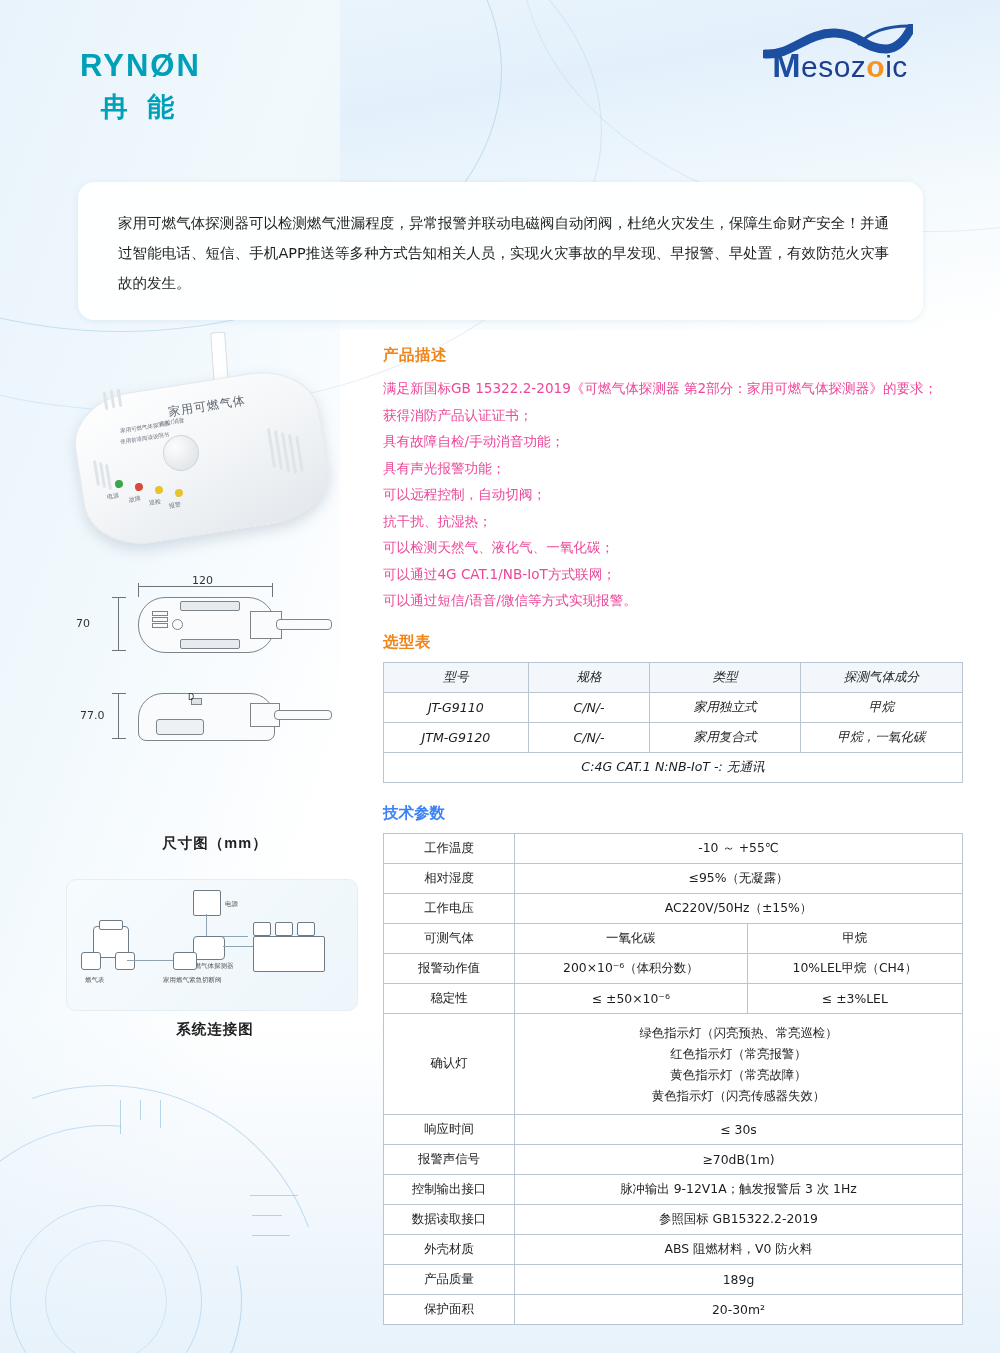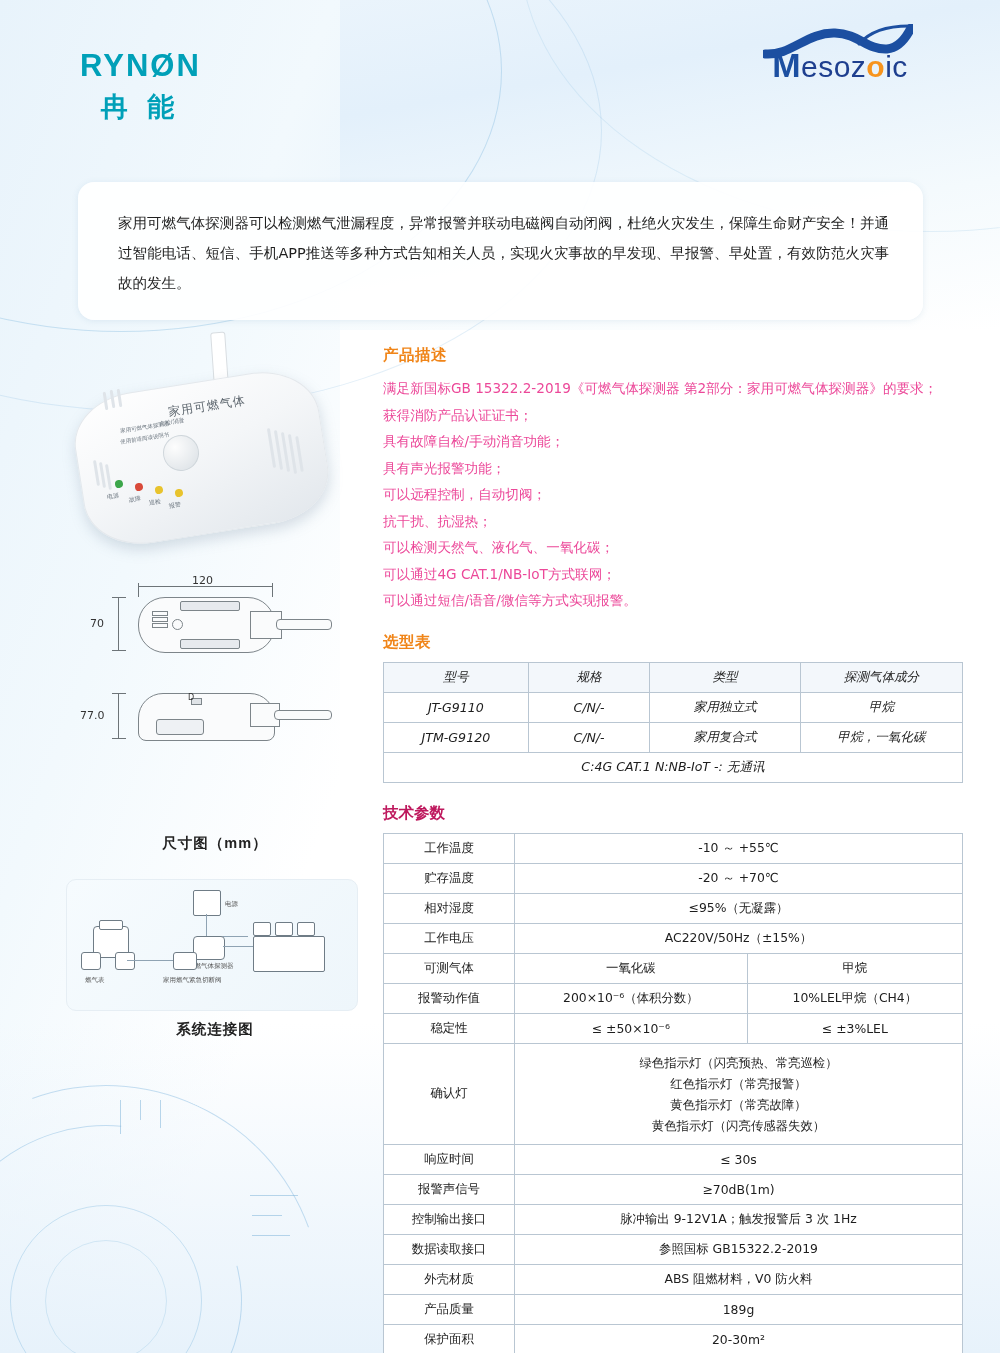--- a/index.html
+++ b/index.html
@@ -82,21 +82,21 @@
   table{border-collapse:collapse;width:100%;background:#fff;}
   .tbl-model{margin-bottom:20px;font-style:italic;}
   .tbl-model th,.tbl-model td{border:1px solid #b9c6d2;font-size:12.6px;color:#1d1d1d;
     text-align:center;padding:6px 4px;font-family:"DejaVu Sans","Liberation Sans",sans-serif;}
   .tbl-model th{background:#f3f7fb;font-weight:400;}
   .tbl-spec{margin-top:2px;}
   .tbl-spec td{border:1px solid #b9c6d2;font-size:12.4px;color:#1d1d1d;padding:6px 6px;
     text-align:center;font-family:"DejaVu Sans","Liberation Sans",sans-serif;}
   .tbl-spec td.key{width:118px;background:#fff;}
   .tbl-spec td.lamp{line-height:21px;padding:8px 4px;}
-  h2.sec2{margin:2px 0 9px 0;font-size:15.5px;color:#be185d;font-weight:700;}
+  h2.sec2{margin:2px 0 9px 0;font-size:15.5px;color:#3b82f6;font-weight:700;}
 </style>
 </head>
 <body>
 
 <div class="bg">
   <div class="bg-top"></div>
   <div class="bg-left"></div>
   <div class="bg-bottom"></div>
   <div class="swoosh" style="left:-260px;top:-190px;width:760px;height:520px;"></div>
   <div class="swoosh" style="left:-300px;top:-150px;width:900px;height:560px;opacity:.6;"></div>
@@ -180,21 +180,21 @@
     <div class="shape" style="left:112px;top:36px;width:9px;height:9px;border-radius:50%;"></div>
 
     <div class="dv" style="left:78px;top:3px;width:135px;height:1px;"></div>
     <div class="dv" style="left:78px;top:0px;width:1px;height:14px;"></div>
     <div class="dv" style="left:212px;top:0px;width:1px;height:14px;"></div>
     <div class="dtext" style="left:132px;top:-9px;text-align:right;">120</div>
 
     <div class="dv" style="left:58px;top:14px;width:1px;height:54px;"></div>
     <div class="dv" style="left:52px;top:14px;width:14px;height:1px;"></div>
     <div class="dv" style="left:52px;top:67px;width:14px;height:1px;"></div>
-    <div class="dtext" style="left:30px;top:34px;">70</div>
+    <div class="dtext" style="left:16px;top:34px;">70</div>
 
     <div class="shape" style="left:78px;top:110px;width:135px;height:46px;border-radius:25px 25px 8px 8px;"></div>
     <div class="shape" style="left:190px;top:120px;width:28px;height:22px;"></div>
     <div class="shape" style="left:214px;top:127px;width:56px;height:8px;border-radius:4px;"></div>
     <div class="shape" style="left:96px;top:136px;width:46px;height:14px;background:#eef1f4;border-radius:3px;"></div>
     <div class="shape" style="left:131px;top:115px;width:9px;height:5px;background:#dfe3e7;"></div>
     <div class="dtext" style="left:128px;top:110px;font-size:8px;">D</div>
 
     <div class="dv" style="left:58px;top:110px;width:1px;height:46px;"></div>
     <div class="dv" style="left:52px;top:110px;width:14px;height:1px;"></div>
@@ -270,24 +270,20 @@
     </table>
 
   <h2 class="sec2">技术参数</h2>
   <table class="tbl-spec">
     <tbody>
         <tr>
       <td class="key">工作温度</td>
       <td colspan="2">-10 ～ +55℃</td>
     </tr>
     <tr>
-      <td class="key">贮存温度</td>
-      <td colspan="2">-20 ～ +70℃</td>
-    </tr>
-    <tr>
       <td class="key">相对湿度</td>
       <td colspan="2">≤95%（无凝露）</td>
     </tr>
     <tr>
       <td class="key">工作电压</td>
       <td colspan="2">AC220V/50Hz（±15%）</td>
     </tr>
     <tr>
       <td class="key">可测气体</td>
       <td>一氧化碳</td>

